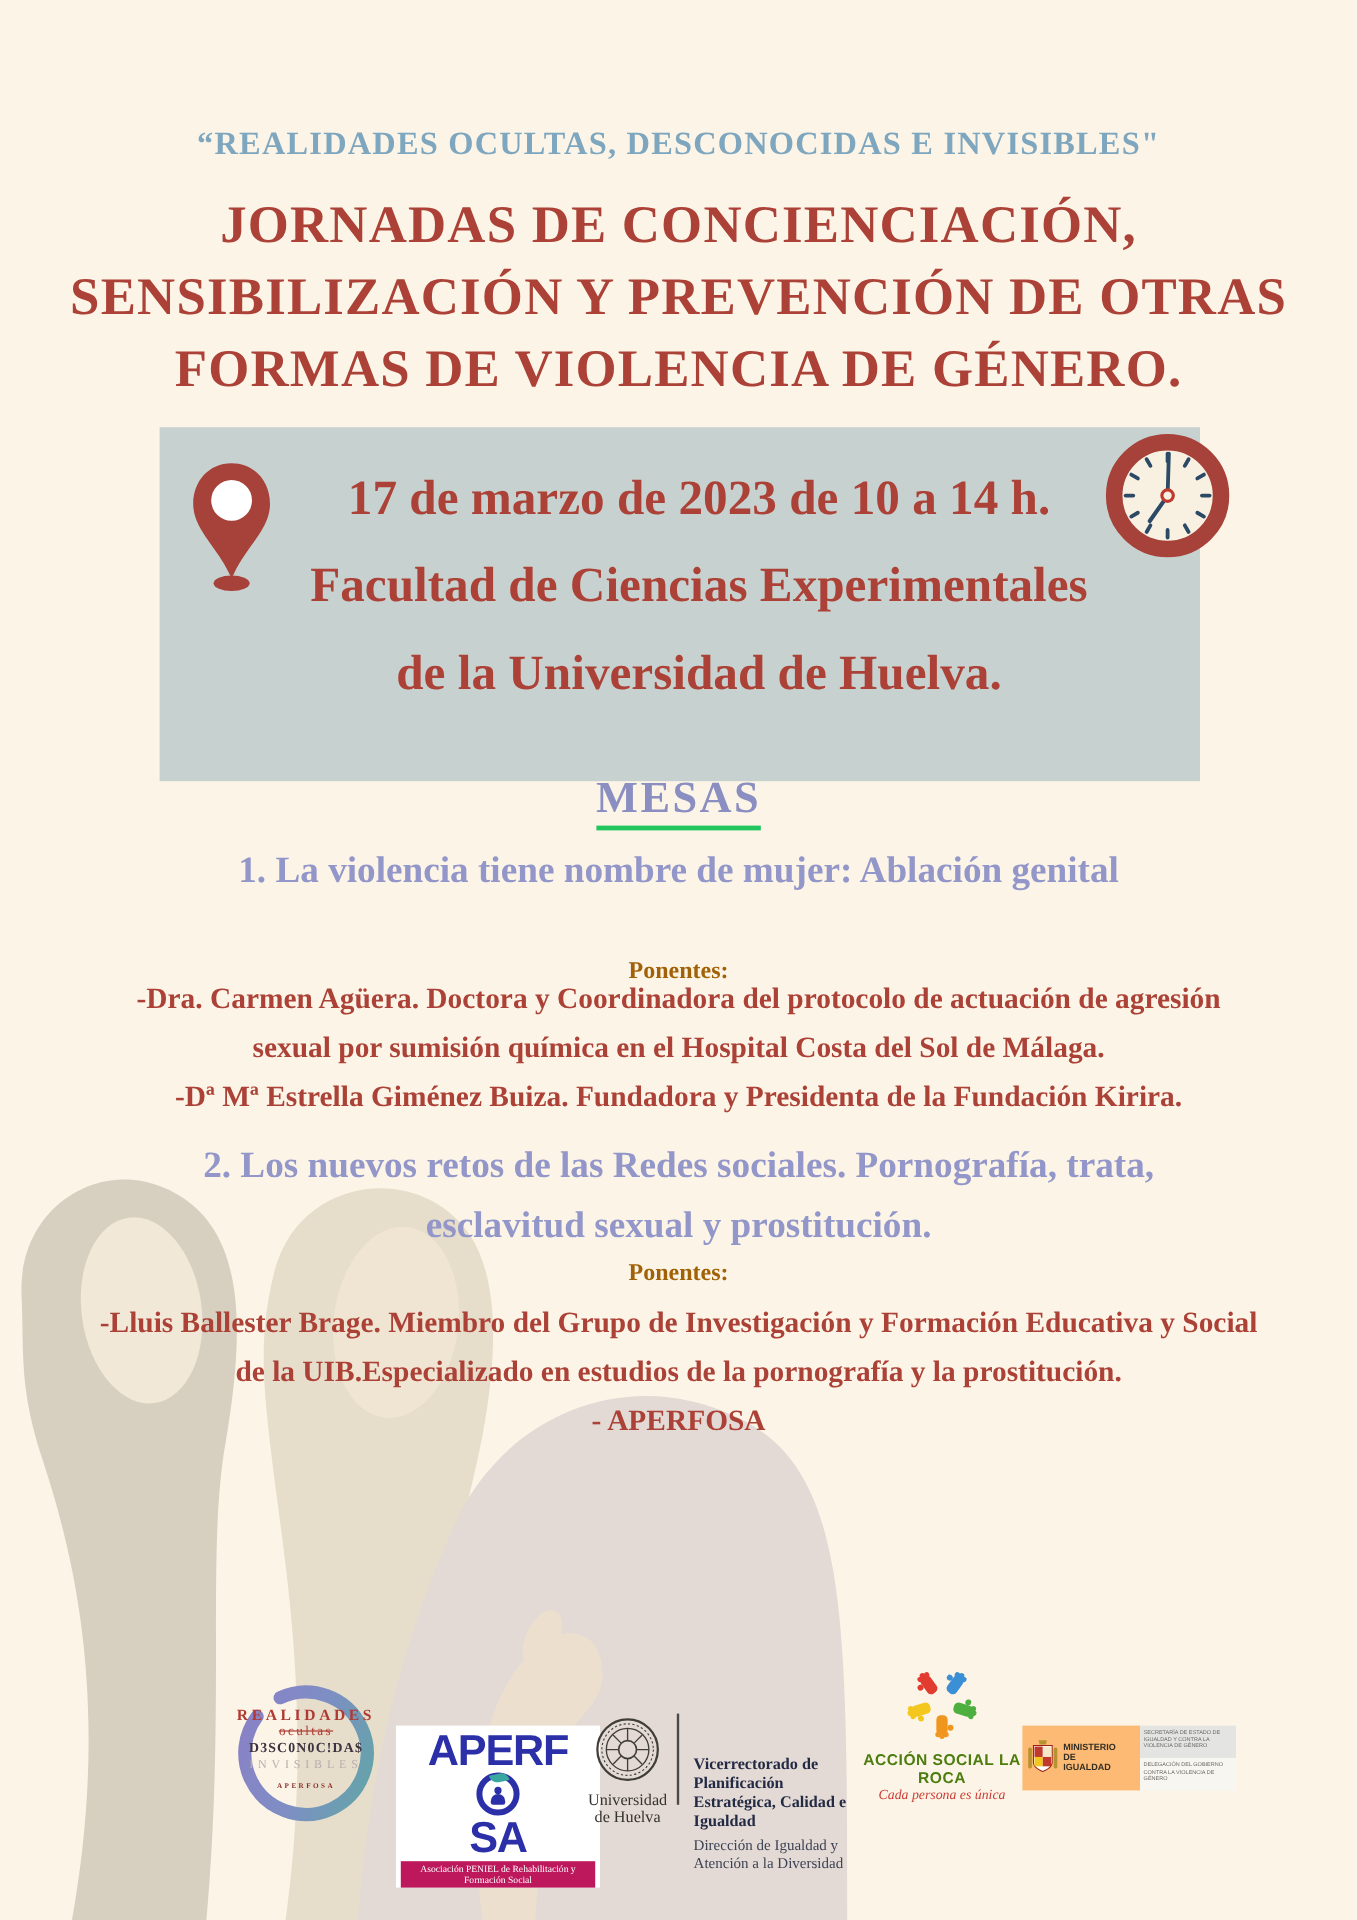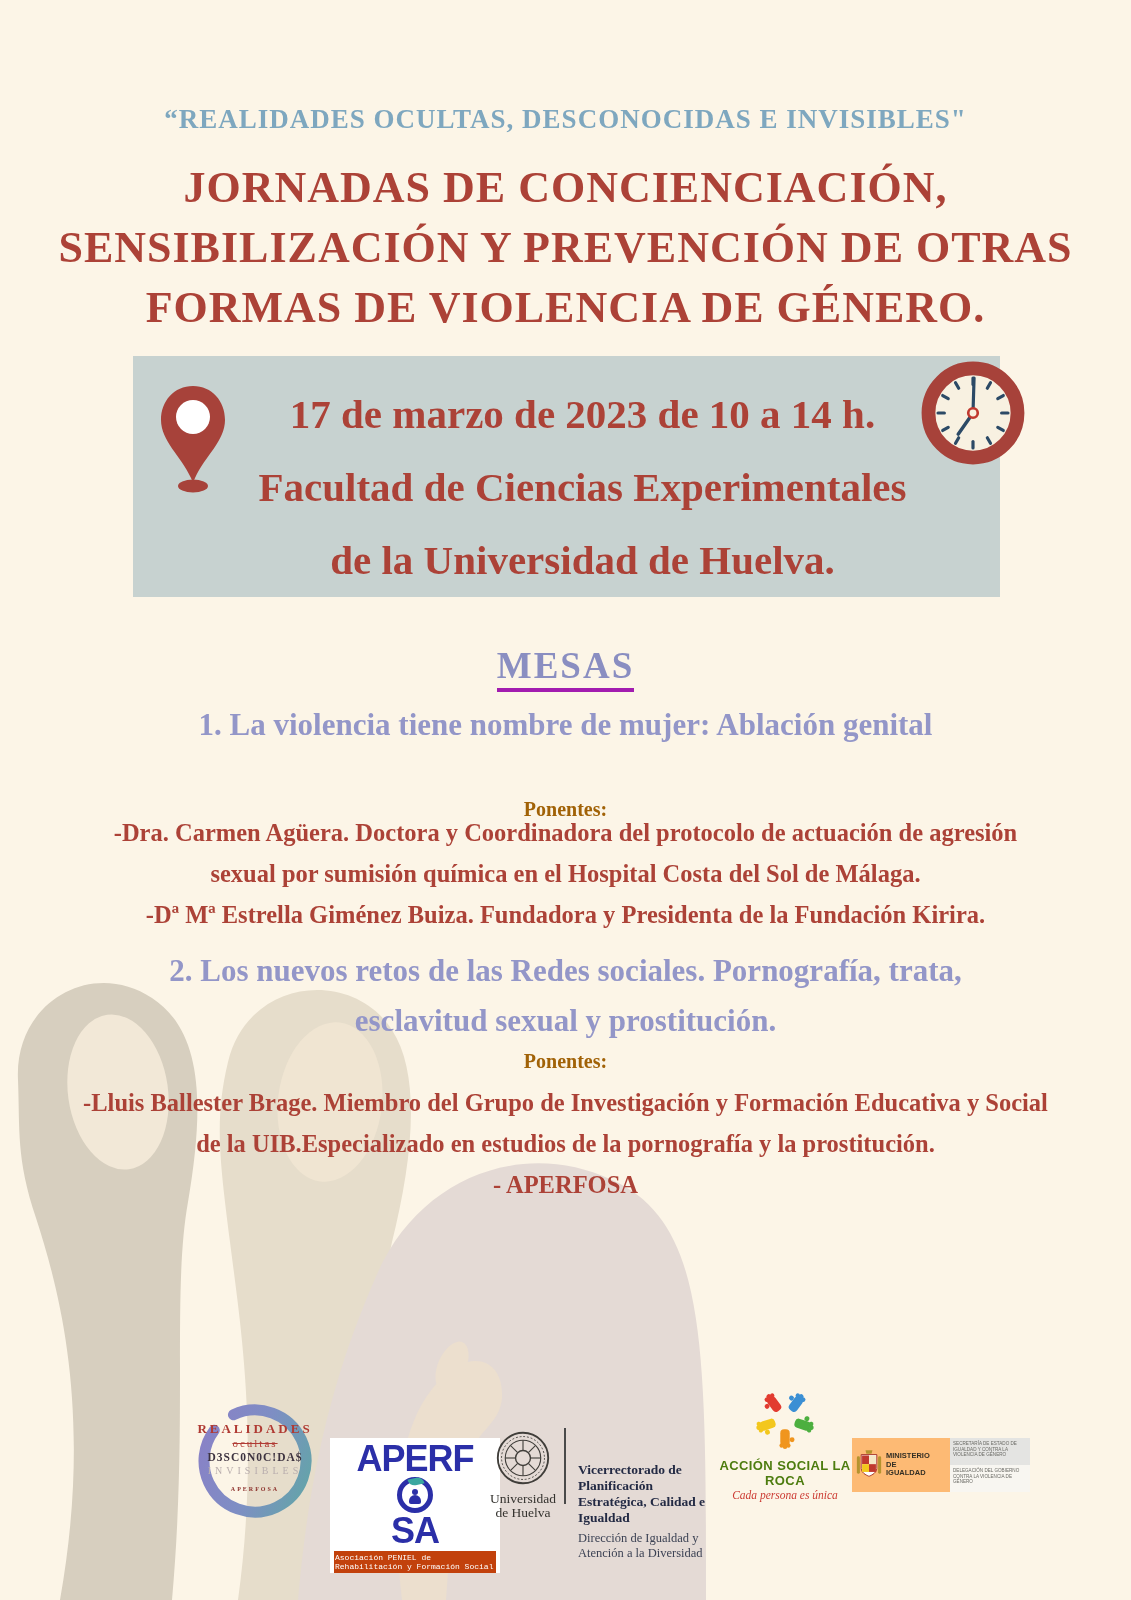--- a/index.html
+++ b/index.html
@@ -14,32 +14,32 @@
   
   .quote {
     top:104px; width:100%; text-align:center; z-index:2;
     font-size:27px; font-weight:bold; letter-spacing:1px; color:#7ea7bf;
   }
   .main-title {
     top:158px; width:100%; text-align:center; z-index:2;
     font-size:44px; font-weight:bold; line-height:60px; letter-spacing:1px; color:#ac4237;
   }
   
-  .event-box { left:133px; top:356px; width:867px; height:241px; background:#c7d2d0; z-index:2; }
+  .event-box { left:133px; top:356px; width:867px; height:295px; background:#c7d2d0; z-index:2; }
   .pin-wrap { position:absolute; left:20px; top:26px; width:80px; height:112px; }
   .clock-wrap { position:absolute; right:-26px; top:4px; width:106px; height:106px; }
   .event-text {
     position:absolute; left:96px; right:64px; top:22px; text-align:center;
     font-size:41px; font-weight:bold; line-height:73px; color:#ac4237;
   }
   
   .mesas-heading { top:644px; width:100%; text-align:center; z-index:2; }
   .mesas-heading span {
     font-size:37px; font-weight:bold; letter-spacing:2px; color:#8a8ec1;
-    border-bottom:4px solid #a21caf; padding-bottom:2px;
+    border-bottom:4px solid #22c55e; padding-bottom:2px;
   }
   .mesa-title {
     width:100%; text-align:center; z-index:2;
     font-size:31px; font-weight:bold; line-height:50px; color:#9396c8;
   }
   .mesa-title.m1 { top:700px; }
   .mesa-title.m2 { top:946px; }
   .ponentes {
     width:100%; text-align:center; z-index:2;
     font-size:20px; font-weight:bold; color:#a16207;
@@ -61,21 +61,21 @@
   .lr-2 { font-size:11px; text-decoration:line-through; letter-spacing:2px; color:#b03a33; }
   .lr-3 { font-size:11.5px; font-weight:bold; letter-spacing:1px; color:#3d3340; }
   .lr-4 { font-size:10px; letter-spacing:4px; color:#b9aeae; }
   .lr-5 { font-size:6px; font-weight:bold; letter-spacing:2px; color:#8c2f2a; margin-top:4px; }
   .logo-aperfosa { left:330px; top:1438px; width:162px; z-index:2; background:#ffffff; padding:3px 4px 0 4px; }
   .ap-row { display:flex; align-items:center; justify-content:center; font-family:"Liberation Sans",sans-serif; font-weight:bold; font-size:36px; color:#2b2fa8; line-height:36px; letter-spacing:-1px;flex-direction:column; }
   .ap-o { position:relative; display:inline-block; width:26px; height:26px; border:5px solid #2b2fa8; border-radius:50%; margin:0 1px; }
   .ap-leaf { position:absolute; left:6px; top:-4px; width:16px; height:7px; background:#3aa7a0; border-radius:0 8px 0 8px; transform:rotate(-12deg); }
   .ap-person { position:absolute; left:10px; top:7px; width:6px; height:6px; background:#2b2fa8; border-radius:50%; }
   .ap-person:after { content:""; position:absolute; left:-3px; top:6px; width:12px; height:9px; background:#2b2fa8; border-radius:6px 6px 2px 2px; }
-  .ap-bar { margin-top:2px; background:#c2410c; color:#ffffff; font-family:Liberation Mono, monospace; font-size:8px; text-align:left; padding:2px 1px; line-height:9px; }
+  .ap-bar { margin-top:2px; background:#be185d; color:#ffffff; font-family:Liberation Serif, serif; font-size:8px; text-align:center; padding:2px 1px; line-height:9px; }
   .logo-uhu { left:490px; top:1430px; width:66px; text-align:center; z-index:2; }
   .uhu-name { font-size:13.5px; line-height:14px; color:#35332f; margin-top:2px; }
   .footer-divider { left:564px; top:1428px; height:76px; border-left:2px solid #4a4a4a; z-index:2; }
   .vicer { left:578px; top:1432px; width:168px; z-index:2; color:#232a44;margin-top:30px; }
   .vicer-b { font-size:13.5px; font-weight:bold; line-height:16px; }
   .vicer-r { font-size:12.5px; line-height:15px; color:#3c4254; margin-top:5px; }
   .logo-accion { left:712px; top:1386px; width:146px; text-align:center; z-index:2; }
   .accion-name { font-family:"Liberation Sans",sans-serif; font-size:13px; font-weight:bold; color:#4d7c0f; letter-spacing:0.4px; margin-top:2px; }
   .accion-tag { font-style:italic; font-size:11.5px; color:#cc3b33; margin-top:1px; }
   .logo-ministerio { left:852px; top:1438px; width:178px; height:54px; display:flex; z-index:2; font-family:"Liberation Sans",sans-serif; }

